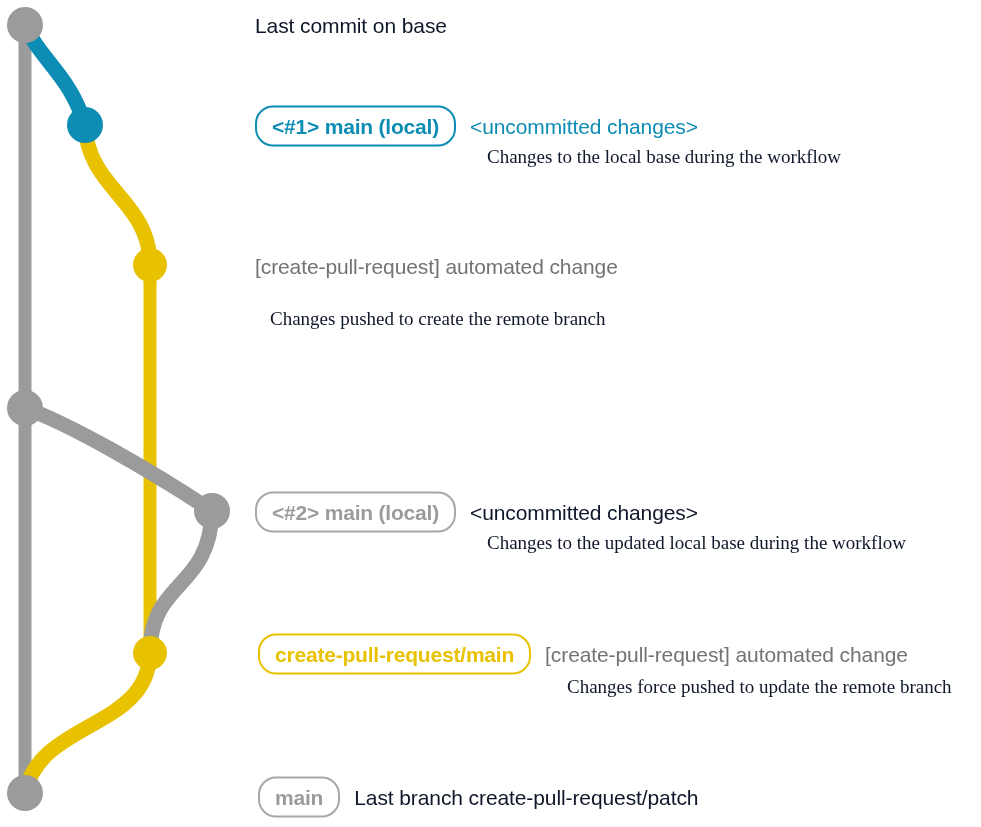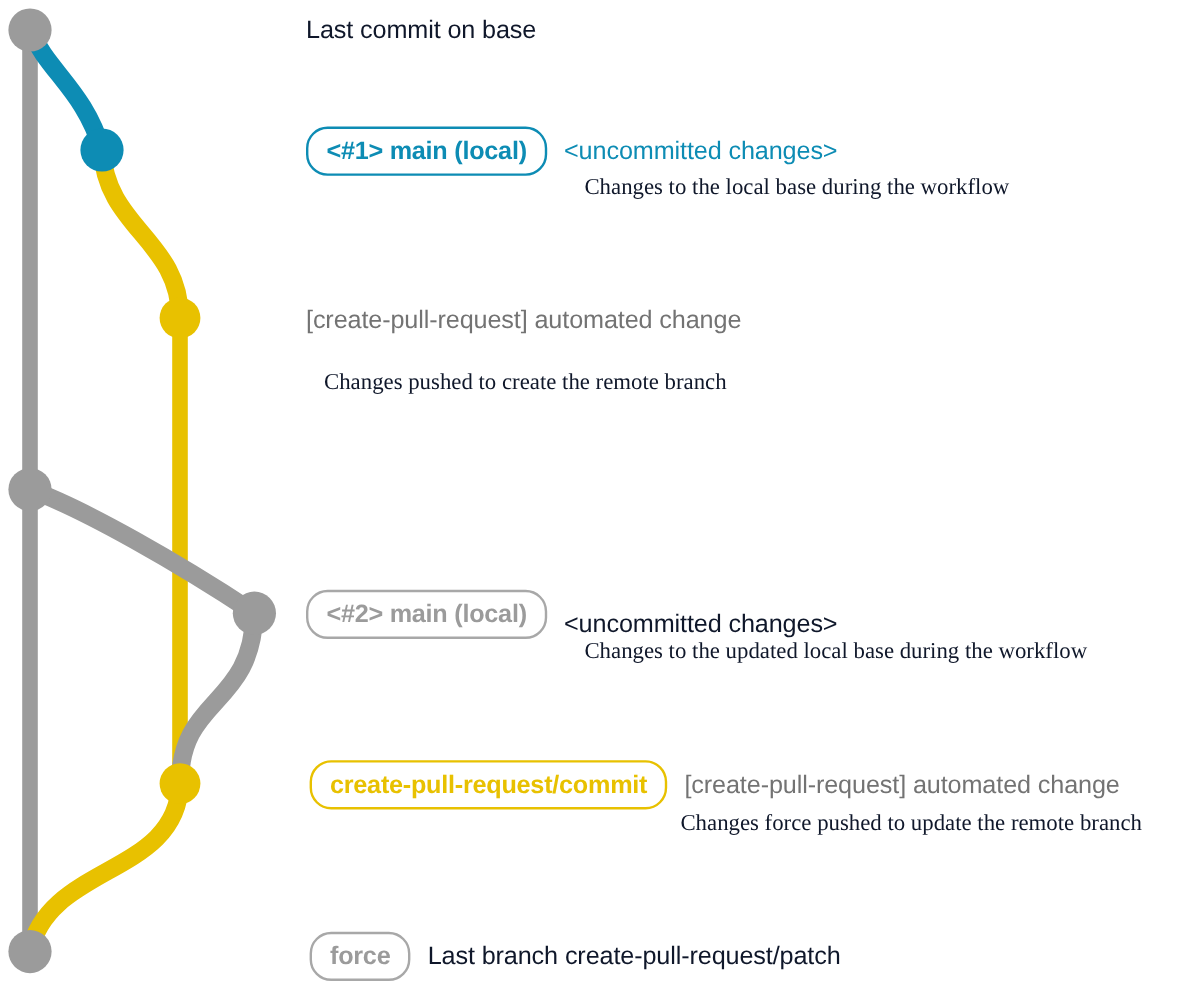--- a/index.html
+++ b/index.html
@@ -120,33 +120,33 @@
     <span class="subject blue">&lt;uncommitted changes&gt;</span>
   </div>
   <div class="note" style="left:487px; top:146px;">Changes to the local base during the workflow</div>
 
   <div class="row" style="left:255px; top:267px; transform:translateY(-50%);">
     <span class="subject yellow">[create-pull-request] automated change</span>
   </div>
   <div class="note" style="left:270px; top:288px;margin-top:20px;">Changes pushed to create the remote branch</div>
 
 
-  <div class="row" style="left:255px; top:512px; transform:translateY(-50%);align-items:flex-end;">
+  <div class="row" style="left:255px; top:512px; transform:translateY(-50%);">
     <span class="ref-pill gray">&lt;#2&gt; main (local)</span>
     <span class="spacer-pill-gap"></span>
     <span class="subject gray">&lt;uncommitted changes&gt;</span>
   </div>
   <div class="note" style="left:487px; top:532px;">Changes to the updated local base during the workflow</div>
 
   <div class="row" style="left:258px; top:654px; transform:translateY(-50%);">
-    <span class="ref-pill yellow">create-pull-request/commit</span>
+    <span class="ref-pill yellow">create-pull-request/main</span>
     <span class="spacer-pill-gap"></span>
     <span class="subject yellow">[create-pull-request] automated change</span>
   </div>
   <div class="note" style="left:567px; top:676px;">Changes force pushed to update the remote branch</div>
 
   <div class="row" style="left:258px; top:797px; transform:translateY(-50%);">
-    <span class="ref-pill gray">force</span>
+    <span class="ref-pill gray">main</span>
     <span class="spacer-pill-gap"></span>
     <span class="subject gray">Last branch create-pull-request/patch</span>
   </div>
 
 </div>
 
 </body></html>

